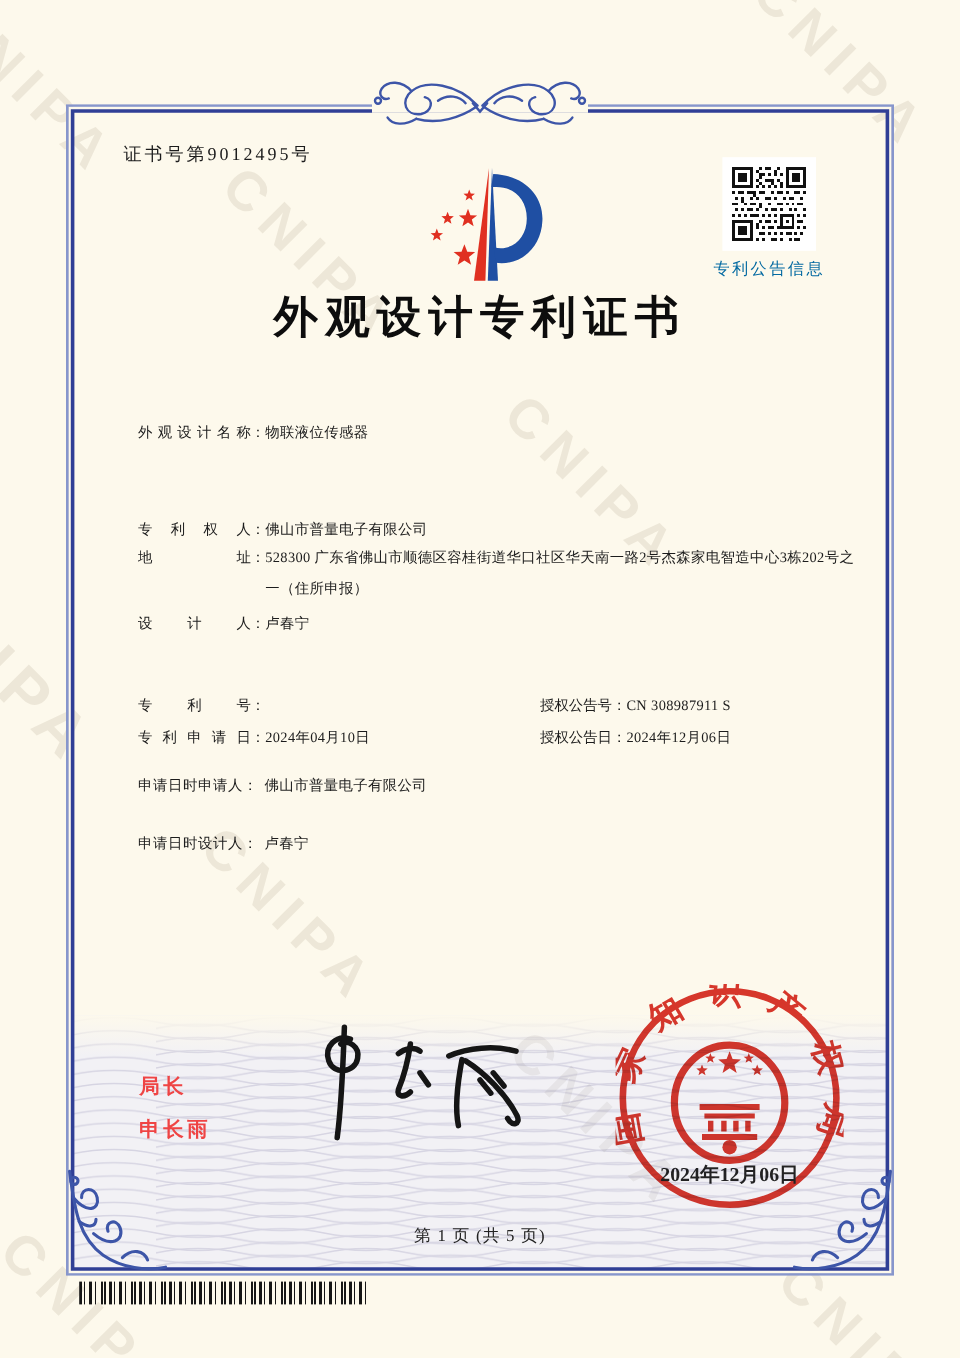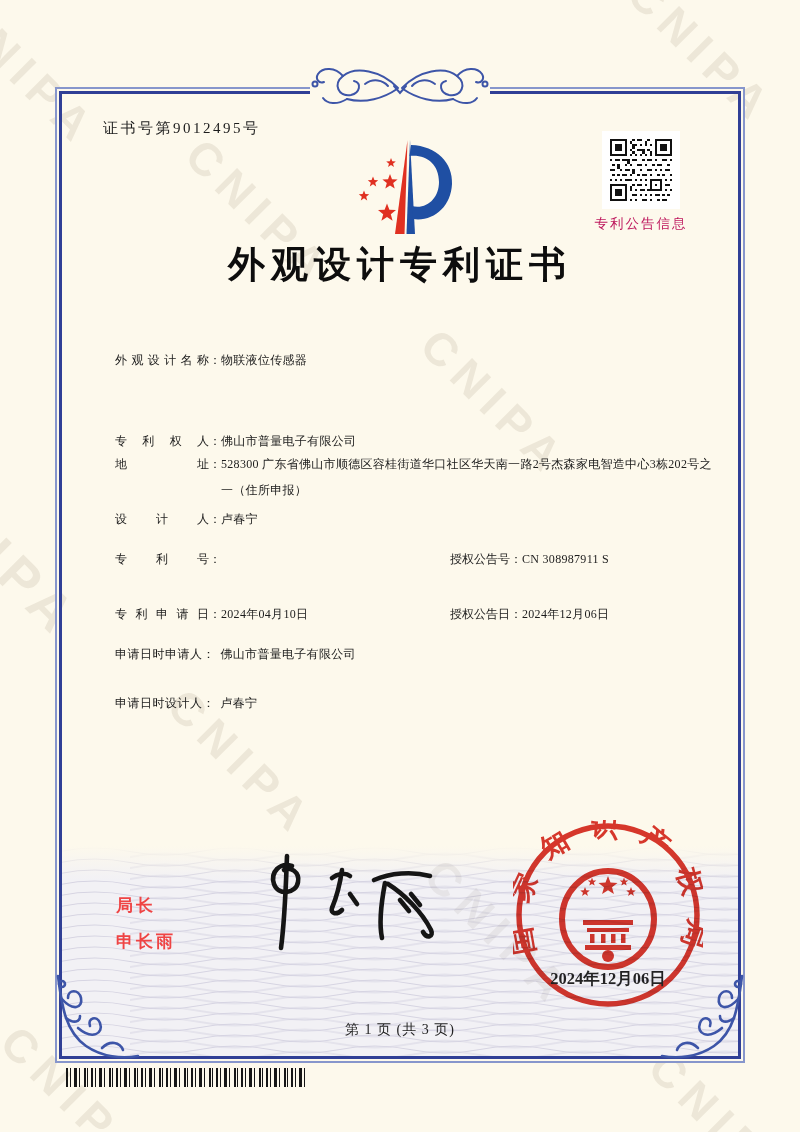--- a/index.html
+++ b/index.html
@@ -19,21 +19,21 @@
   .ornament-top{position:absolute;left:285px;top:60px;z-index:5;}
   .ornament-corner{position:absolute;z-index:5;}
   .oc-left{left:50px;top:972px;}
   .oc-right{left:658px;top:972px;transform:scaleX(-1);}
   
   .cert-no{position:absolute;left:103px;top:119px;font-size:15px;letter-spacing:2.5px;z-index:6;}
   .logo{position:absolute;left:338px;top:133px;z-index:6;}
   .qr-box{position:absolute;left:602px;top:131px;width:78px;height:78px;background:#fff;z-index:6;
           display:flex;align-items:center;justify-content:center;}
   .qr-label{position:absolute;left:583px;top:215px;width:116px;text-align:center;font-size:13.5px;
-            letter-spacing:2px;color:#be185d;z-index:6;}
+            letter-spacing:2px;color:#0369a1;z-index:6;}
   .title{position:absolute;left:0;right:0;top:240px;text-align:center;font-size:37px;font-weight:bold;
          letter-spacing:6px;color:#0d0d0d;z-index:6;}
   
   .fields{position:absolute;left:0;top:0;width:688px;height:1132px;z-index:6;font-size:12px;}
   .frow{position:absolute;left:115px;display:flex;align-items:flex-start;line-height:26px;}
   .lab{display:inline-block;width:94px;text-align:justify;text-align-last:justify;
        -moz-text-align-last:justify;text-justify:inter-character;flex:none;}
   .lab.wide{width:auto;letter-spacing:0.5px;}
   .colon{flex:none;}
   .val{letter-spacing:0.3px;}
@@ -205,21 +205,21 @@
         <span class="colon">：</span>
       <span class="val wrap">528300 广东省佛山市顺德区容桂街道华口社区华天南一路2号杰森家电智造中心3栋202号之一（住所申报）</span>
     </div>
 
     <div class="frow" style="top:506px">
       <span class="lab">设计人</span>
         <span class="colon">：</span>
       <span class="val">卢春宁</span>
     </div>
 
-    <div class="frow" style="top:546px;width:600px">
+    <div class="frow" style="top:575px;width:600px">
       <span class="lab">专利号</span>
         <span class="colon">：</span>
       <span class="subcol">
         <span>授权公告号</span>
           <span class="colon">：</span>
         <span class="val">CN 308987911 S</span>
       </span>
     </div>
 
     <div class="frow" style="top:601px;width:600px">
@@ -284,16 +284,16 @@
       <polygon points="118,67 119.25,70.3 122.75,70.45 120,72.65 120.95,76.05 118,74.1 115.05,76.05 116,72.65 113.25,70.45 116.75,70.3"></polygon>
       <path d="M70 100 h50 v5 h-50 z"></path>
       <path d="M74 108 h42 v4 h-42 z"></path>
       <path d="M77 114 h4.5 v9 h-4.5 z M88 114 h4.5 v9 h-4.5 z M98 114 h4.5 v9 h-4.5 z M108 114 h4.5 v9 h-4.5 z"></path>
       <path d="M72 125 h46 v5 h-46 z"></path>
       <circle cx="95" cy="136" r="6"></circle>
     </g>
     <text x="95" y="164" text-anchor="middle" font-size="16.5" font-weight="bold" fill="#131313">2024年12月06日</text>
   </svg>
 
-  <div class="page-num">第 1 页 (共 3 页)</div>
+  <div class="page-num">第 1 页 (共 5 页)</div>
   <div class="barcode"></div>
 
 </div>
 
 </body></html>

